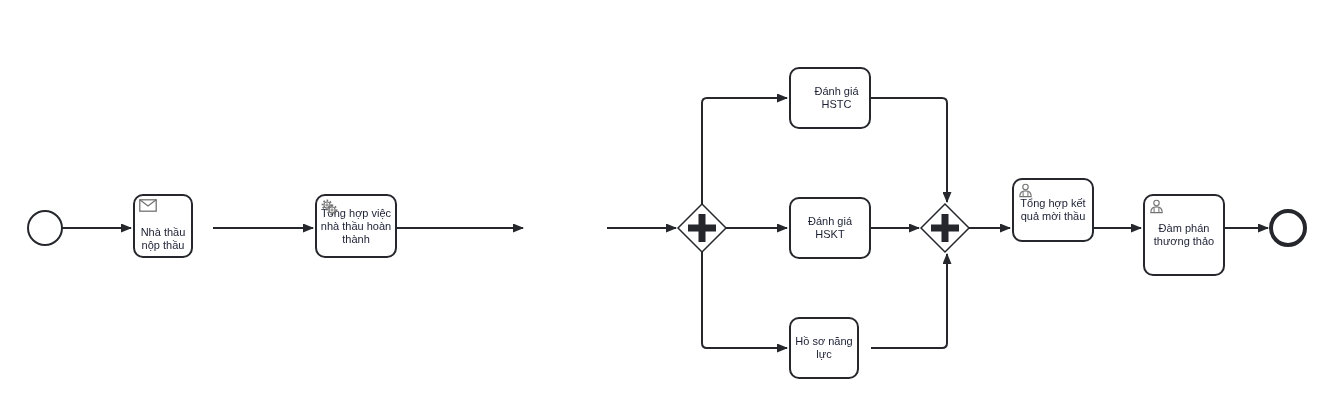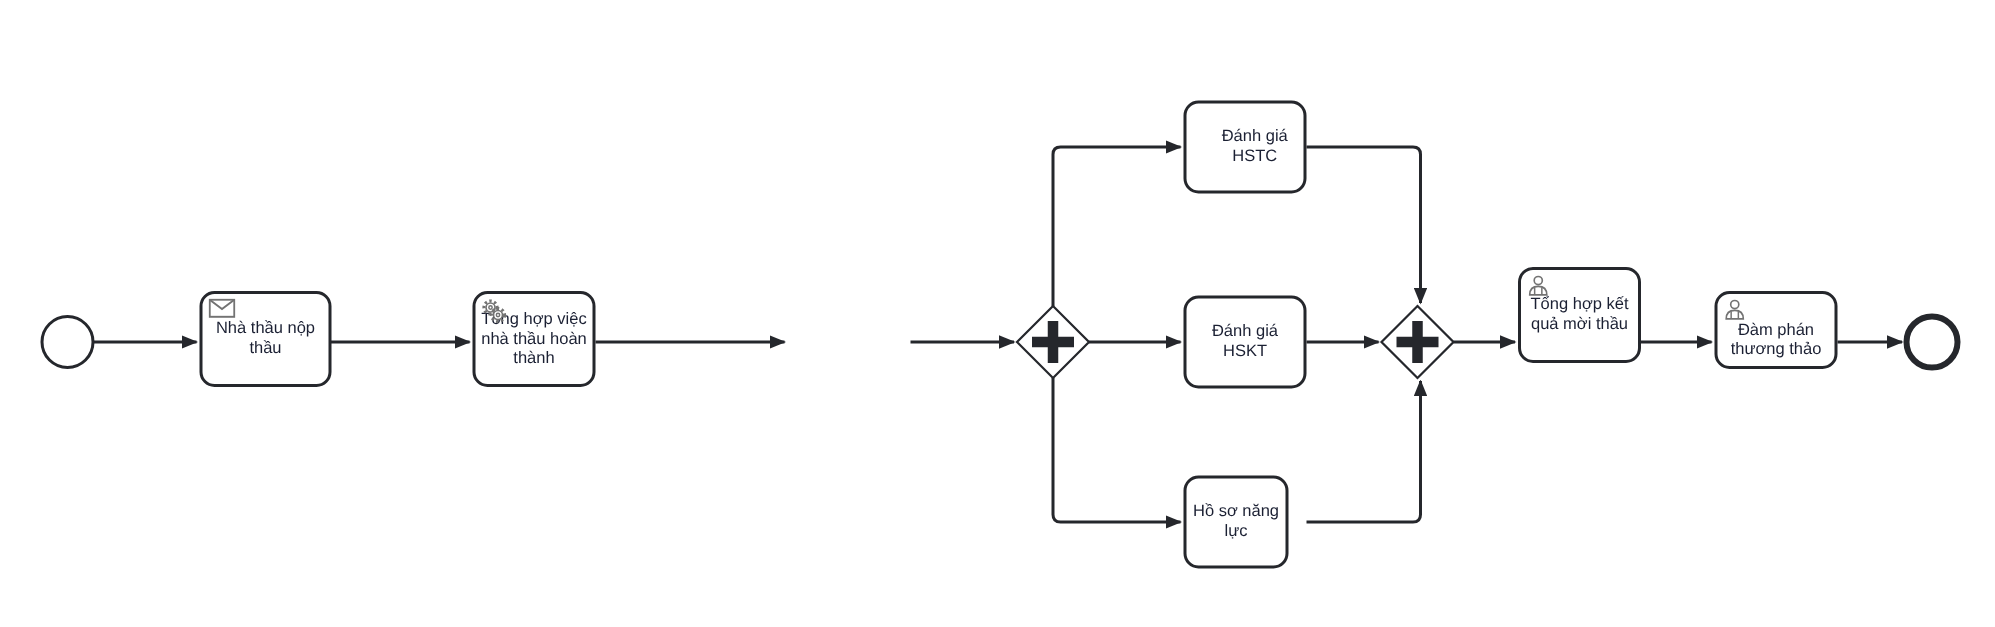--- a/index.html
+++ b/index.html
@@ -70,21 +70,21 @@
     </g>
 
     <g>
       <polygon points="921,228 945,204 969,228 945,252" fill="#ffffff" stroke="#25272c" stroke-width="1.5"></polygon>
       <g>
         <path d="M931,228 H959 M945,214 V242" stroke="#25272c" stroke-width="7" fill="none"></path>
       </g>
     </g>
   </svg>
 
-  <div class="task" style="left:133px;top:194px;width:88px;height:64px;">
+  <div class="task" style="left:133px;top:194px;width:60px;height:64px;align-items:flex-end;">
     <span class="task-icon">
       <svg width="18" height="13" viewBox="0 0 18 13">
         <rect x="0.8" y="0.8" width="16.4" height="11.4" fill="#ffffff" stroke="#737373" stroke-width="1.3"></rect>
         <path d="M0.8,0.8 L9,7 L17.2,0.8" fill="none" stroke="#737373" stroke-width="1.3"></path>
       </svg>
     </span>
     <span class="task-label">Nhà thầu nộp thầu</span>
   </div>
 
   <div class="task" style="left:315px;top:194px;width:82px;height:64px;">
@@ -120,21 +120,21 @@
     <span class="task-icon">
       <svg width="15" height="15" viewBox="0 0 15 15">
         <circle cx="7.5" cy="4" r="2.7" fill="#ffffff" stroke="#737373" stroke-width="1.1"></circle>
         <path d="M1.8,13.6 C1.8,9.2 4.6,7.9 7.5,7.9 C10.4,7.9 13.2,9.2 13.2,13.6 Z" fill="#ffffff" stroke="#737373" stroke-width="1.1"></path>
         <path d="M5.1,8.5 V13.4 M9.9,8.5 V13.4" stroke="#737373" stroke-width="1" fill="none"></path>
       </svg>
     </span>
     <span class="task-label">Tổng hợp kết quả mời thầu</span>
   </div>
 
-  <div class="task" style="left:1143px;top:194px;width:82px;height:52px;align-items:flex-end;">
+  <div class="task" style="left:1143px;top:194px;width:82px;height:82px;">
     <span class="task-icon">
       <svg width="15" height="15" viewBox="0 0 15 15">
         <circle cx="7.5" cy="4" r="2.7" fill="#ffffff" stroke="#737373" stroke-width="1.1"></circle>
         <path d="M1.8,13.6 C1.8,9.2 4.6,7.9 7.5,7.9 C10.4,7.9 13.2,9.2 13.2,13.6 Z" fill="#ffffff" stroke="#737373" stroke-width="1.1"></path>
         <path d="M5.1,8.5 V13.4 M9.9,8.5 V13.4" stroke="#737373" stroke-width="1" fill="none"></path>
       </svg>
     </span>
     <span class="task-label">Đàm phán thương thảo</span>
   </div>
 

